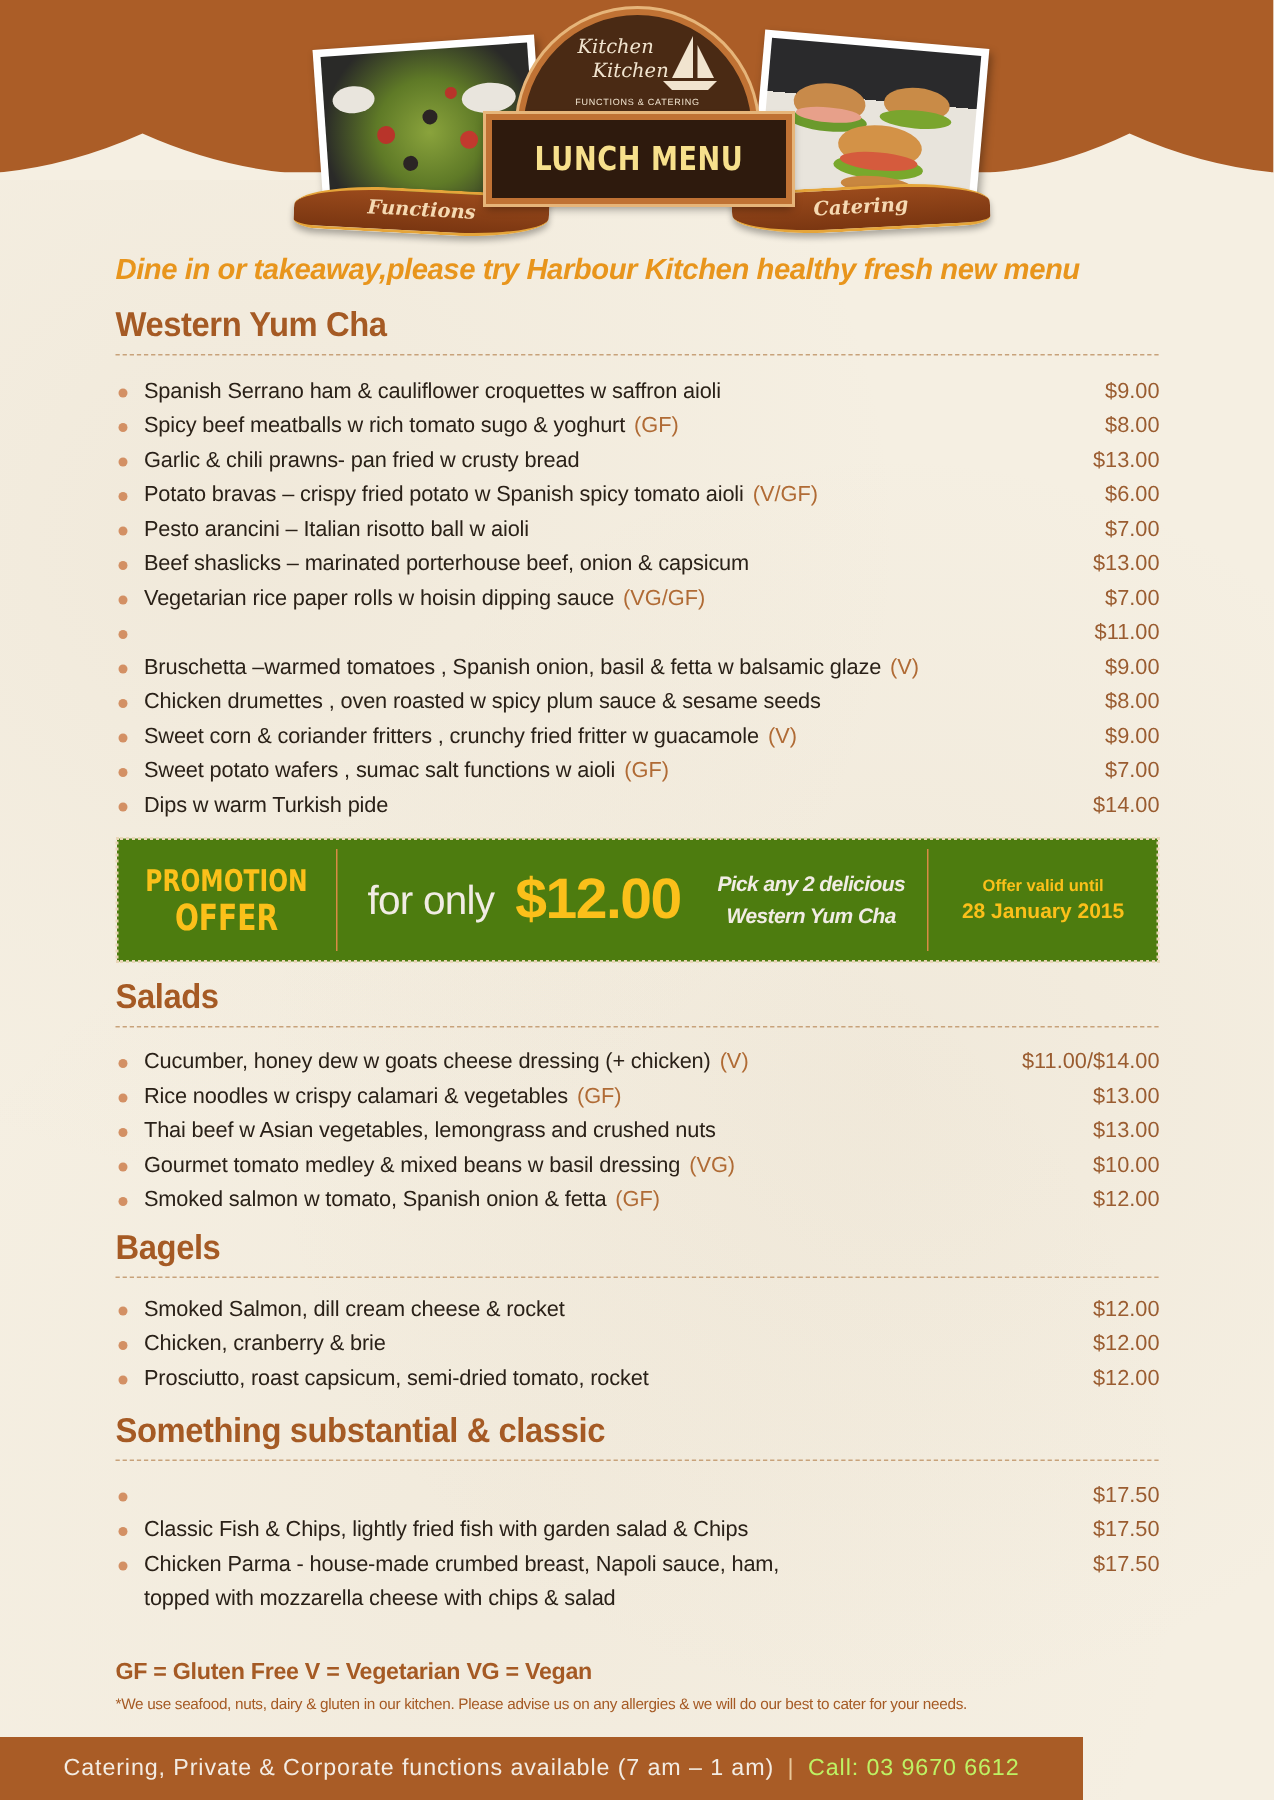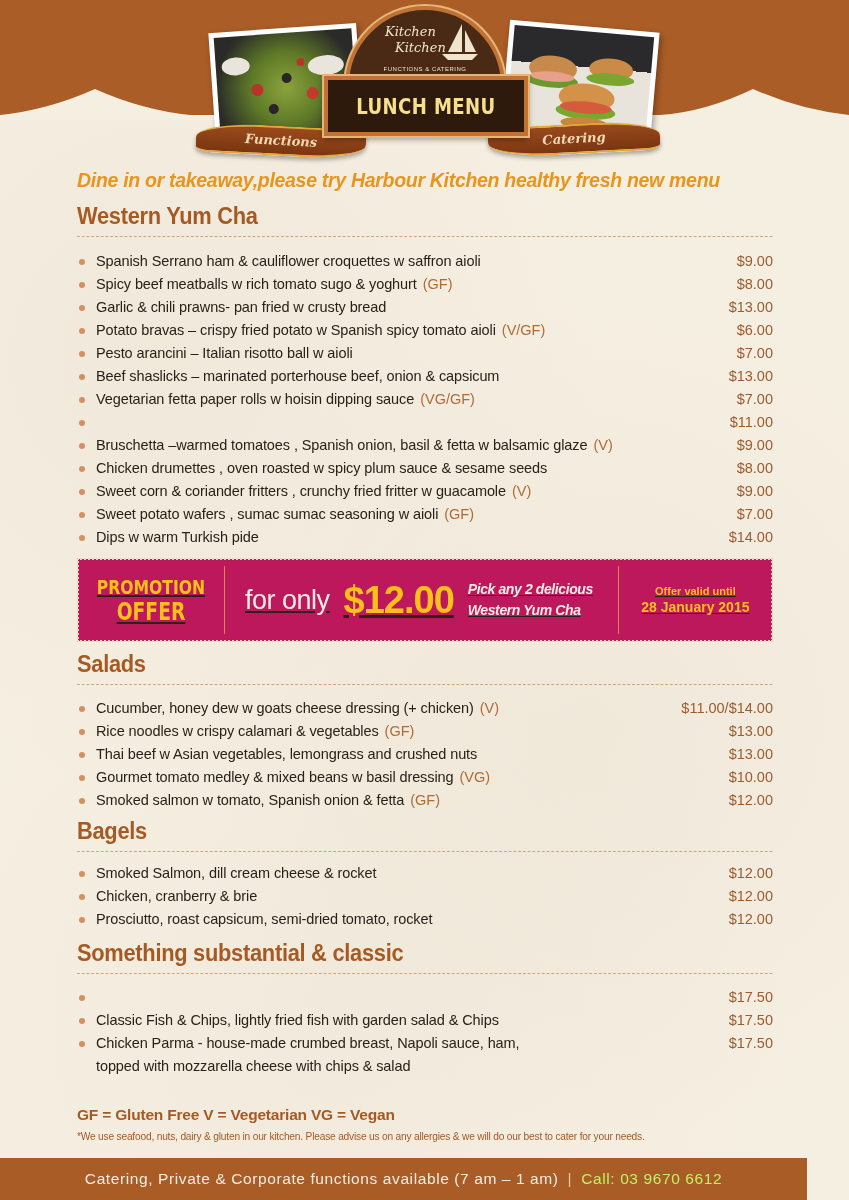--- a/index.html
+++ b/index.html
@@ -92,61 +92,61 @@
     width: 6px; height: 6px; border-radius: 50%; background: #d39064;
     margin: 9px 11px 0 2px; flex-shrink: 0;
   }
   .desc-text { letter-spacing: -0.1px; margin-top: 12px; }
   .tag { color: #b06b35; margin-left: 6px; }
   .price { color: #9a5c30; white-space: nowrap; }
 
   
   .promo {
     position: absolute; left: 78px; top: 559px; width: 694px; height: 82px;
-    background: #be185d;
+    background: #4d7c0f;
     outline: 2px dotted #e9d6b8; outline-offset: -1px;
-    display: flex; align-items: center; text-decoration: underline;
+    display: flex; align-items: center;
   }
   .promo-title {
     width: 146px; text-align: center; color: #fbc01a;
     font-family: "DejaVu Sans", sans-serif; font-weight: bold;
     line-height: 25px;
   }
   .promo-title div { font-size: 20px; transform: scaleX(0.78); }
   .promo-title div:last-child { font-size: 24px; }
   .promo-sep { width: 1px; height: 68px; background: #d98a45; }
   .promo-for {
     color: #f1ece4; font-size: 27px; margin-left: 20px; margin-right: 14px;
     letter-spacing: -0.5px;
   }
   .promo-price {
     color: #fbc01a; font-size: 38px; font-weight: bold; letter-spacing: -1px;
   }
   .promo-pick {
     width: 146px; color: #f1ece4; font-style: italic; font-weight: bold;
-    font-size: 14px; line-height: 21px; text-align: left; margin-left: 14px;
+    font-size: 14px; line-height: 21px; text-align: center; margin-left: 14px;
     margin-right: 4px; letter-spacing: -0.4px;
   }
   .promo-valid {
     flex: 1; text-align: center; color: #fbc01a; font-weight: bold;
   }
   .promo-valid .l1 { font-size: 11px; }
   .promo-valid .l2 { font-size: 14px; margin-top: 2px; }
 
   
   .legend {
     position: absolute; left: 77px; top: 1106px;
     color: #a55a24; font-size: 15.5px; font-weight: bold; letter-spacing: -0.2px;
   }
   .allergy {
     position: absolute; left: 77px; top: 1131px; width: 700px;
     color: #a55a24; font-size: 10.2px; letter-spacing: -0.2px; white-space: nowrap;
   }
   .footer {
-    position: absolute; left: 0; top: 1158px; width: 807px; height: 42px;
+    position: absolute; left: 0; top: 1158px; width: 722px; height: 42px;
     background: #a95c26; display: flex; align-items: center; justify-content: center;
     font-size: 15.5px; letter-spacing: 0.6px;
   }
   .footer .f1 { color: #f3ece3; }
   .footer .sep { color: #e9c89a; margin: 0 9px; }
   .footer .f2 { color: #bef264; }
 </style>
 </head>
 <body>
 
@@ -248,21 +248,21 @@
     <li class="item">
         <div class="item-desc">
           <span class="bullet"></span>
           <span><span class="desc-text">Beef shaslicks – marinated porterhouse  beef, onion &amp; capsicum</span><span class="tag"></span></span>
         </div>
         <span class="price">$13.00</span>
       </li>
     <li class="item">
         <div class="item-desc">
           <span class="bullet"></span>
-          <span><span class="desc-text">Vegetarian fetta paper rolls w hoisin dipping sauce</span><span class="tag">(VG/GF)</span></span>
+          <span><span class="desc-text">Vegetarian rice paper rolls w hoisin dipping sauce</span><span class="tag">(VG/GF)</span></span>
         </div>
         <span class="price">$7.00</span>
       </li>
     <li class="item">
         <div class="item-desc">
           <span class="bullet"></span>
         </div>
         <span class="price">$11.00</span>
       </li>
     <li class="item">
@@ -282,21 +282,21 @@
     <li class="item">
         <div class="item-desc">
           <span class="bullet"></span>
           <span><span class="desc-text">Sweet corn &amp; coriander  fritters , crunchy fried fritter w guacamole</span><span class="tag">(V)</span></span>
         </div>
         <span class="price">$9.00</span>
       </li>
     <li class="item">
         <div class="item-desc">
           <span class="bullet"></span>
-          <span><span class="desc-text">Sweet potato wafers , sumac sumac seasoning w aioli</span><span class="tag">(GF)</span></span>
+          <span><span class="desc-text">Sweet potato wafers , sumac salt functions w aioli</span><span class="tag">(GF)</span></span>
         </div>
         <span class="price">$7.00</span>
       </li>
     <li class="item">
         <div class="item-desc">
           <span class="bullet"></span>
           <span><span class="desc-text">Dips w warm Turkish pide</span><span class="tag"></span></span>
         </div>
         <span class="price">$14.00</span>
       </li>

